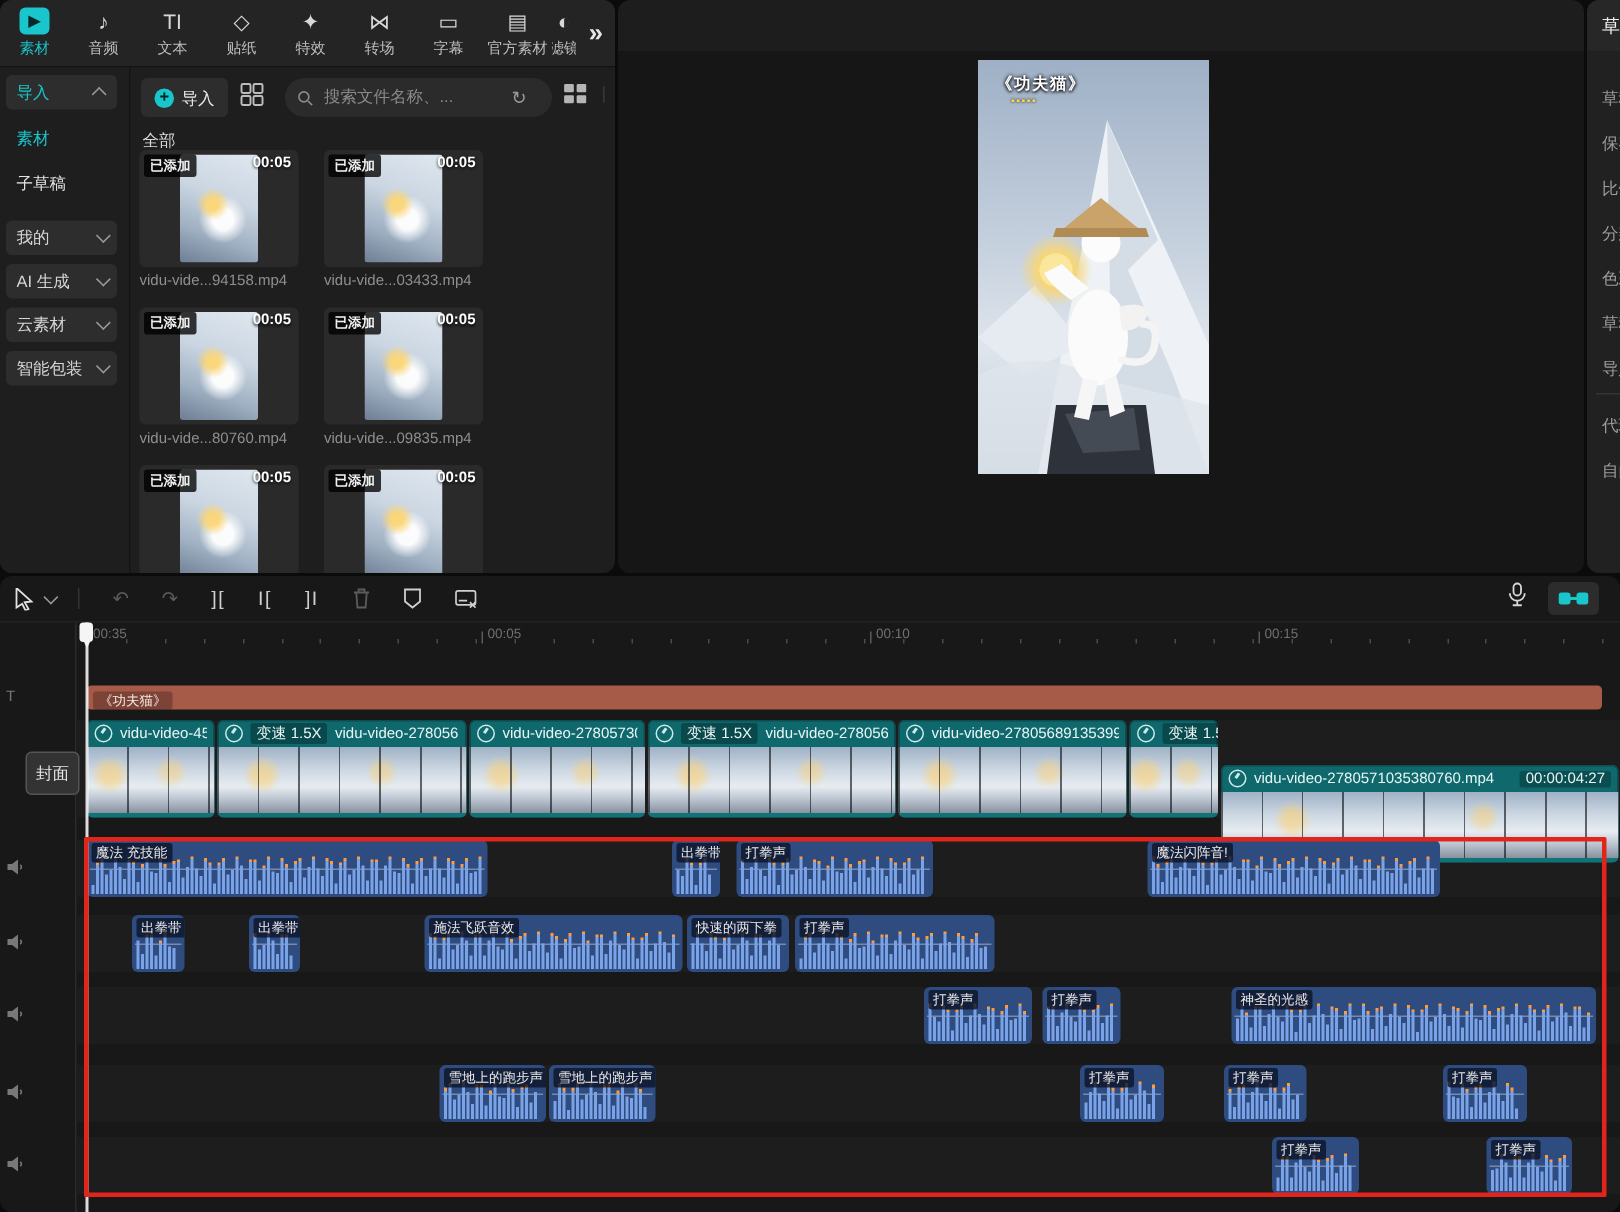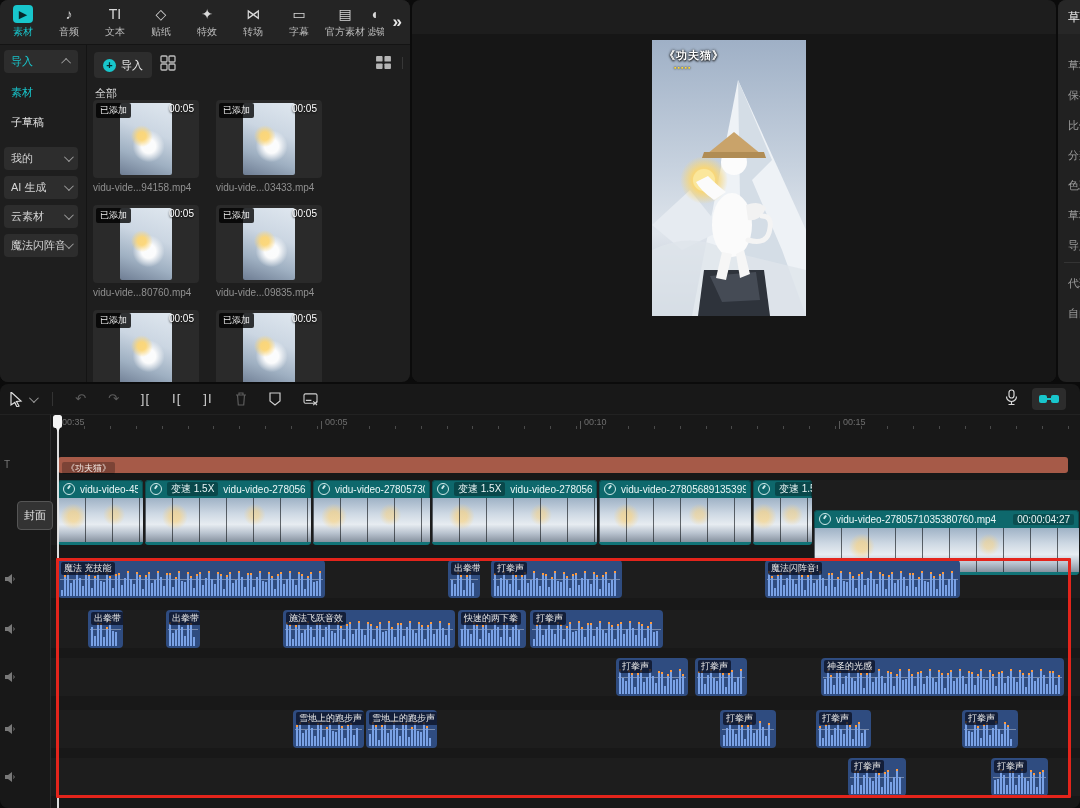--- a/index.html
+++ b/index.html
@@ -38,21 +38,21 @@
   #import-btn{left:8px;top:7px;width:58px;height:26px;background:#2d2d2d;border-radius:4px;display:flex;align-items:center;justify-content:center;gap:5px;cursor:pointer;}
   #import-btn .plus{width:13px;height:13px;border-radius:50%;background:#18c6cc;color:#04282a;font-size:11px;line-height:13px;text-align:center;font-weight:bold;}
   #import-btn .lbl{font-size:11px;color:#e8e8e8;}
   #grid-toggle{left:74px;top:10px;width:20px;height:20px;cursor:pointer;}
   #search-box{left:104px;top:7px;width:178px;height:26px;background:#2b2b2b;border-radius:13px;display:flex;align-items:center;padding:0 8px;box-sizing:border-box;gap:5px;}
   #search-box input{background:transparent;border:none;outline:none;color:#bbb;font-size:11px;width:118px;font-family:inherit;}
   #search-box input::placeholder{color:#8a8a8a;}
   .mini-icon{color:#9a9a9a;font-size:12px;}
   #view-icons{left:290px;top:10px;display:flex;gap:10px;align-items:center;color:#b5b5b5;font-size:12px;}
   #section-label{left:9px;top:41px;font-size:11px;color:#d9d9d9;}
-  .card{position:absolute;width:106px;height:78px;background:#2a2a2a;border-radius:4px;overflow:hidden;cursor:pointer;}
+  .card{position:absolute;width:106px;height:78px;background:#2a2a2a;border-radius:4px;overflow:hidden;cursor:pointer;font-weight:bold;}
   .thumb{position:absolute;left:27px;top:3px;width:52px;height:72px;border-radius:2px;
     background:
       radial-gradient(circle at 42% 46%, rgba(252,214,118,.95) 0 4px, rgba(252,214,118,0) 11px),
       radial-gradient(circle at 55% 60%, rgba(255,255,255,.95) 0 7px, rgba(255,255,255,0) 16px),
       linear-gradient(200deg,#dfe7ef 0%,#cbd6e2 40%,#9fb0c2 72%,#6e7d93 100%);}
   .added-badge{position:absolute;left:3px;top:3px;background:rgba(0,0,0,.78);color:#efefef;font-size:9px;padding:1px 4px;border-radius:2px;}
   .dur-badge{position:absolute;right:5px;top:3px;color:#fff;font-size:10px;text-shadow:0 1px 2px rgba(0,0,0,.9);}
   .fname{position:absolute;width:120px;font-size:10px;color:#8f8f8f;white-space:nowrap;overflow:hidden;}
 
   
@@ -184,40 +184,48 @@
           </div>
           <div class="nav-pill" style="top: 131px;">
             <span class="nav-pill-label">AI 生成</span>
             <span class="chev down"></span>
           </div>
           <div class="nav-pill" style="top: 160px;">
             <span class="nav-pill-label">云素材</span>
             <span class="chev down"></span>
           </div>
           <div class="nav-pill" style="top: 189px;">
-            <span class="nav-pill-label">魔法闪阵音</span>
+            <span class="nav-pill-label">智能包装</span>
             <span class="chev down"></span>
           </div>
         </div>
     </div>
 
     <div class="abs" id="media-content">
       <div class="abs" id="import-btn">
         <span class="plus">+</span>
         <span class="lbl">导入</span>
       </div>
       <div class="abs" id="grid-toggle">
         <svg width="16" height="16" viewBox="0 0 16 16">
             <g fill="none" stroke="#bdbdbd" stroke-width="1.3">
               <rect x="1" y="1" width="6" height="6" rx="1"></rect>
               <rect x="9" y="1" width="6" height="6" rx="1"></rect>
               <rect x="1" y="9" width="6" height="6" rx="1"></rect>
               <rect x="9" y="9" width="6" height="6" rx="1"></rect>
             </g>
           </svg>
+      </div>
+      <div class="abs" id="search-box">
+        <svg width="11" height="11" viewBox="0 0 12 12">
+            <circle cx="5" cy="5" r="3.6" fill="none" stroke="#8a8a8a" stroke-width="1.2"></circle>
+            <line x1="8" y1="8" x2="11" y2="11" stroke="#8a8a8a" stroke-width="1.2"></line>
+          </svg>
+        <input type="text" placeholder="搜索文件名称、..." style="">
+        <span class="mini-icon">↻</span>
       </div>
       <div class="abs" id="view-icons">
         <svg width="15" height="13" viewBox="0 0 16 14">
             <g fill="#b5b5b5">
               <rect x="0" y="0" width="7" height="6" rx="1"></rect>
               <rect x="9" y="0" width="7" height="6" rx="1"></rect>
               <rect x="0" y="8" width="7" height="6" rx="1"></rect>
               <rect x="9" y="8" width="7" height="6" rx="1"></rect>
             </g>
           </svg>

